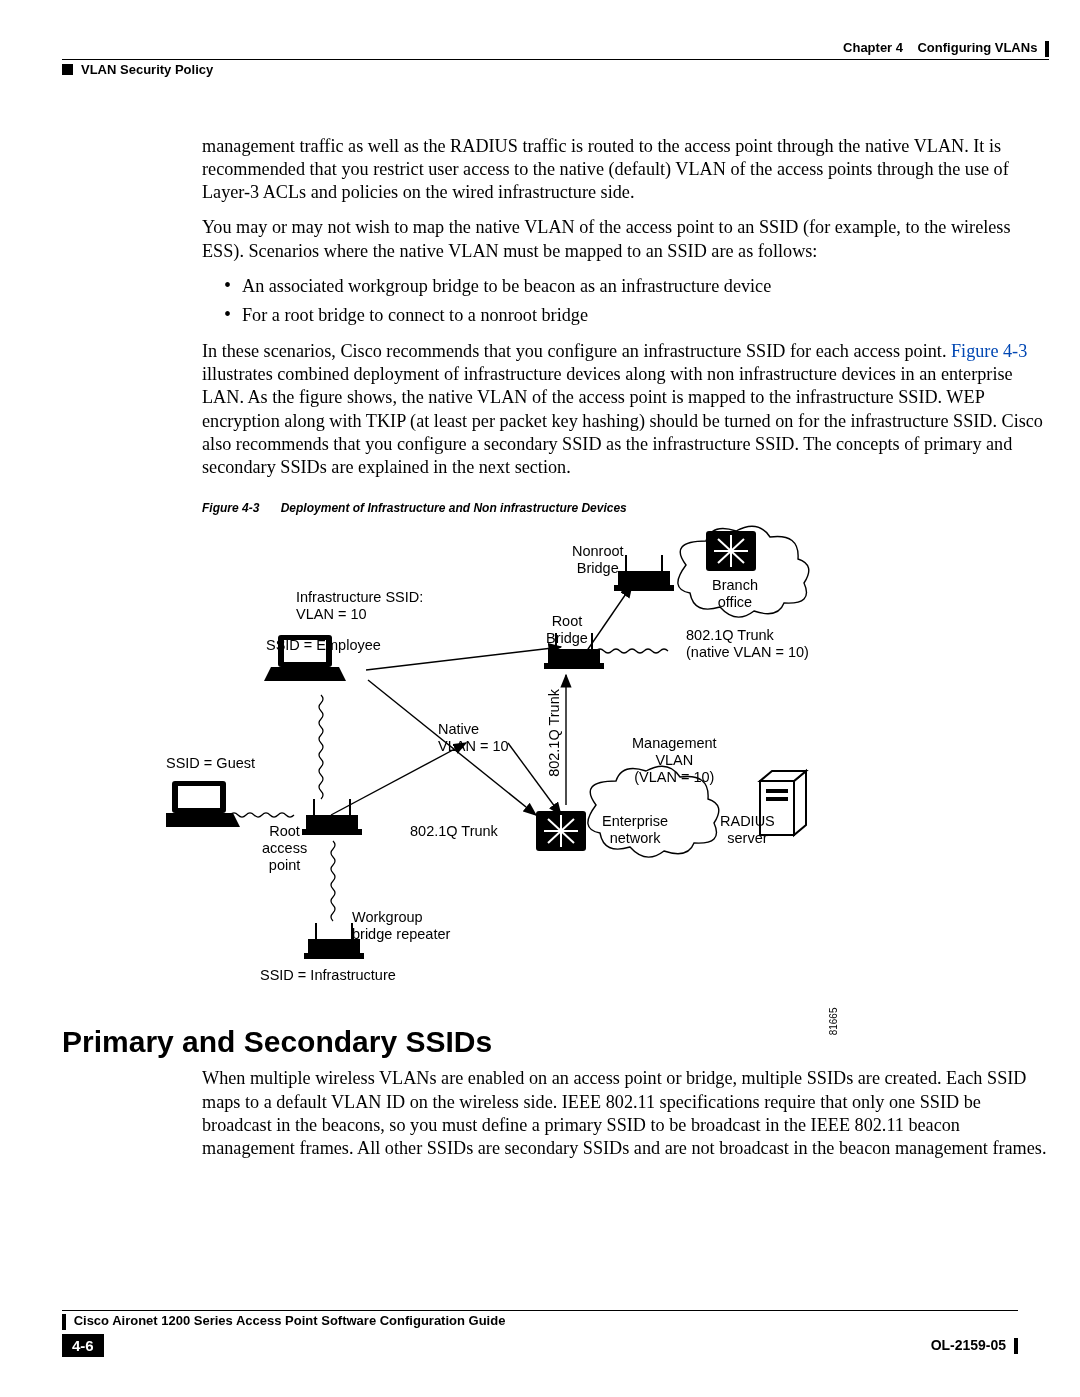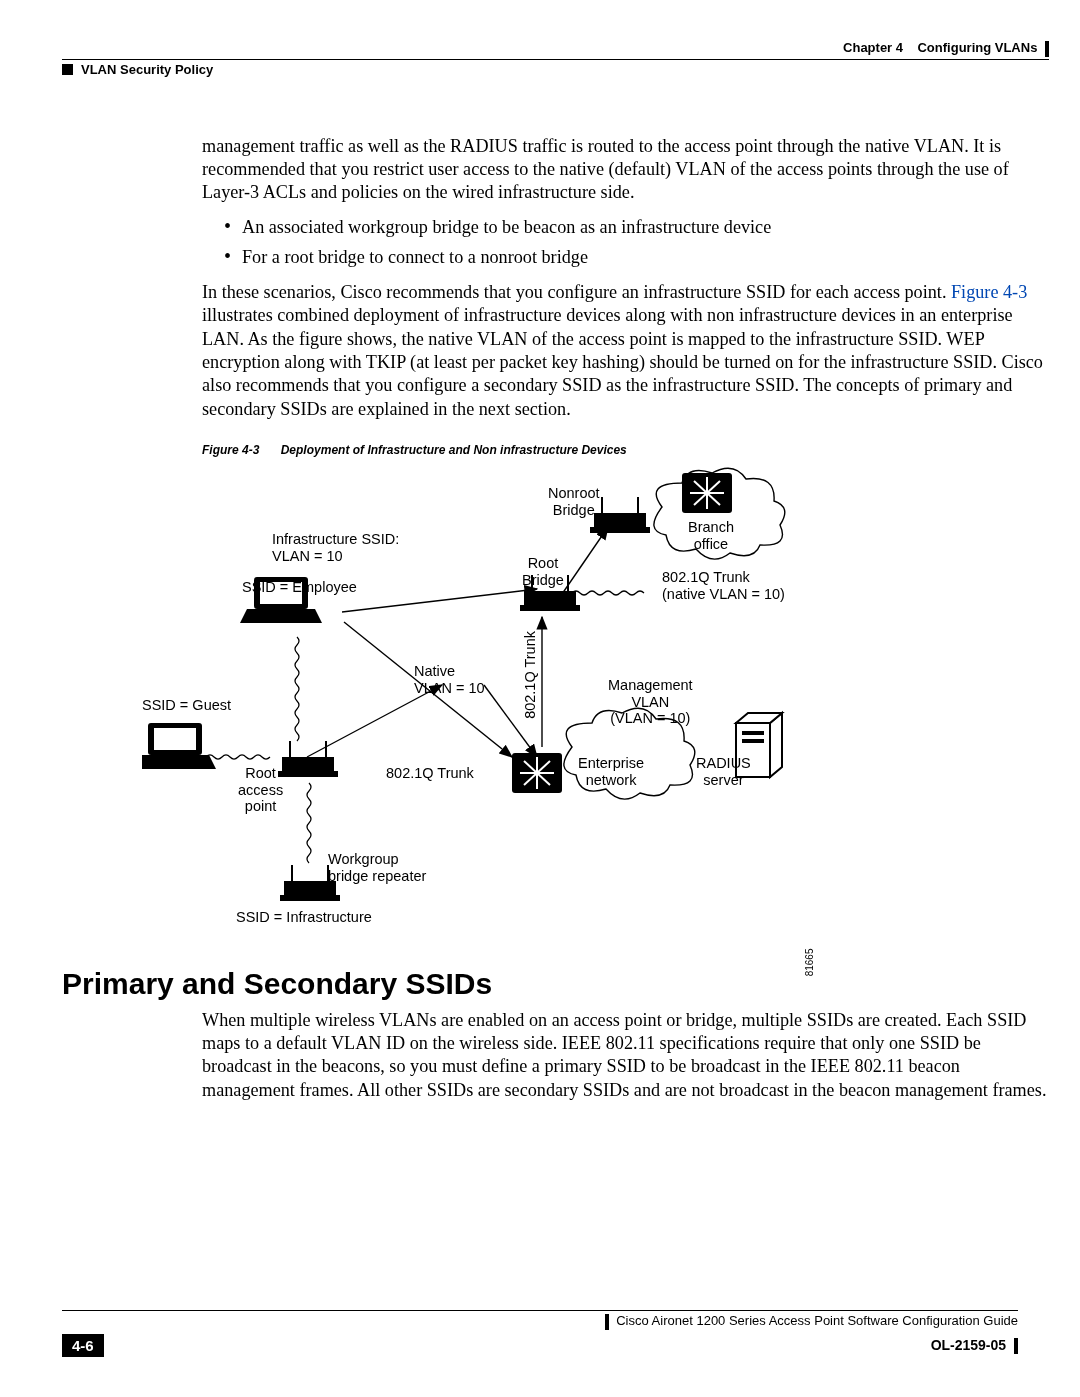--- a/index.html
+++ b/index.html
@@ -45,40 +45,40 @@
   .figlink { color: #0047b3; }
   .figcap { font-family: Arial, Helvetica, sans-serif; font-style: italic; font-weight: bold; font-size: 12px; margin: 22px 0 10px 140px; }
   .figcap .num { margin-right: 18px; }
   .h1 {
     font-family: Arial, Helvetica, sans-serif;
     font-weight: bold;
     font-size: 30px;
     margin: 20px 0 8px 0;
   }
   .figure-box {
-    margin-left: 80px;
+    margin-left: 104px;
     width: 660px;
     height: 480px;
     position: relative;
     font-family: Arial, Helvetica, sans-serif;
     font-size: 14.5px;
     line-height: 1.15;
   }
   .figure-box .lbl { position: absolute; white-space: nowrap; }
   .vtxt { writing-mode: vertical-rl; transform: rotate(180deg); }
   .imgnum { position:absolute; font-size:10px; right:-14px; bottom:-2px; transform: rotate(-90deg); transform-origin: right bottom; }
 
   .footer {
     position: absolute;
     left: 62px; right: 62px; bottom: 40px;
   }
   .footer-rule { border-top: 1px solid #000; margin-bottom: 2px; }
   .footer-row1 {
-    font-family: Arial, Helvetica, sans-serif; font-weight: normal; font-size: 13px;
-    text-align: right;
+    font-family: Arial, Helvetica, sans-serif; font-weight: bold; font-size: 13px;
+    text-align: left;
   }
   .footer-row2 {
     display: flex; justify-content: space-between; align-items: center;
     font-family: Arial, Helvetica, sans-serif; font-weight: bold; font-size: 14px;
     margin-top: 4px;
   }
   .pgnum {
     background: #000000; color: #fff; padding: 3px 10px; font-size: 15px;
   }
   .bar-end { width: 4px; height: 16px; background:#000; display:inline-block; vertical-align:middle; margin-left:4px;}
@@ -103,20 +103,21 @@
         <span class="sq"></span>
         <span>VLAN Security Policy</span>
       </span>
     </div>
   </div>
 
   <div style="height:56px"></div>
 
   <div class="body-text">
     <p>management traffic as well as the RADIUS traffic is routed to the access point through the native VLAN. It is recommended that you restrict user access to the native (default) VLAN of the access points through the use of Layer-3 ACLs and policies on the wired infrastructure side.</p>
+    <p>You may or may not wish to map the native VLAN of the access point to an SSID (for example, to the wireless ESS). Scenarios where the native VLAN must be mapped to an SSID are as follows:</p>
     <ul class="bullets">
       <li>An associated workgroup bridge to be beacon as an infrastructure device</li>
       <li>For a root bridge to connect to a nonroot bridge</li>
     </ul>
     <p>
       <span>In these scenarios, Cisco recommends that you configure an infrastructure SSID for each access point. </span><span class="figlink">Figure 4-3</span><span> illustrates combined deployment of infrastructure devices along with non infrastructure devices in an enterprise LAN. As the figure shows, the native VLAN of the access point is mapped to the infrastructure SSID. WEP encryption along with TKIP (at least per packet key hashing) should be turned on for the infrastructure SSID. Cisco also recommends that you configure a secondary SSID as the infrastructure SSID. The concepts of primary and secondary SSIDs are explained in the next section.</span>
     </p>
   </div>
 
   <div class="figcap">

